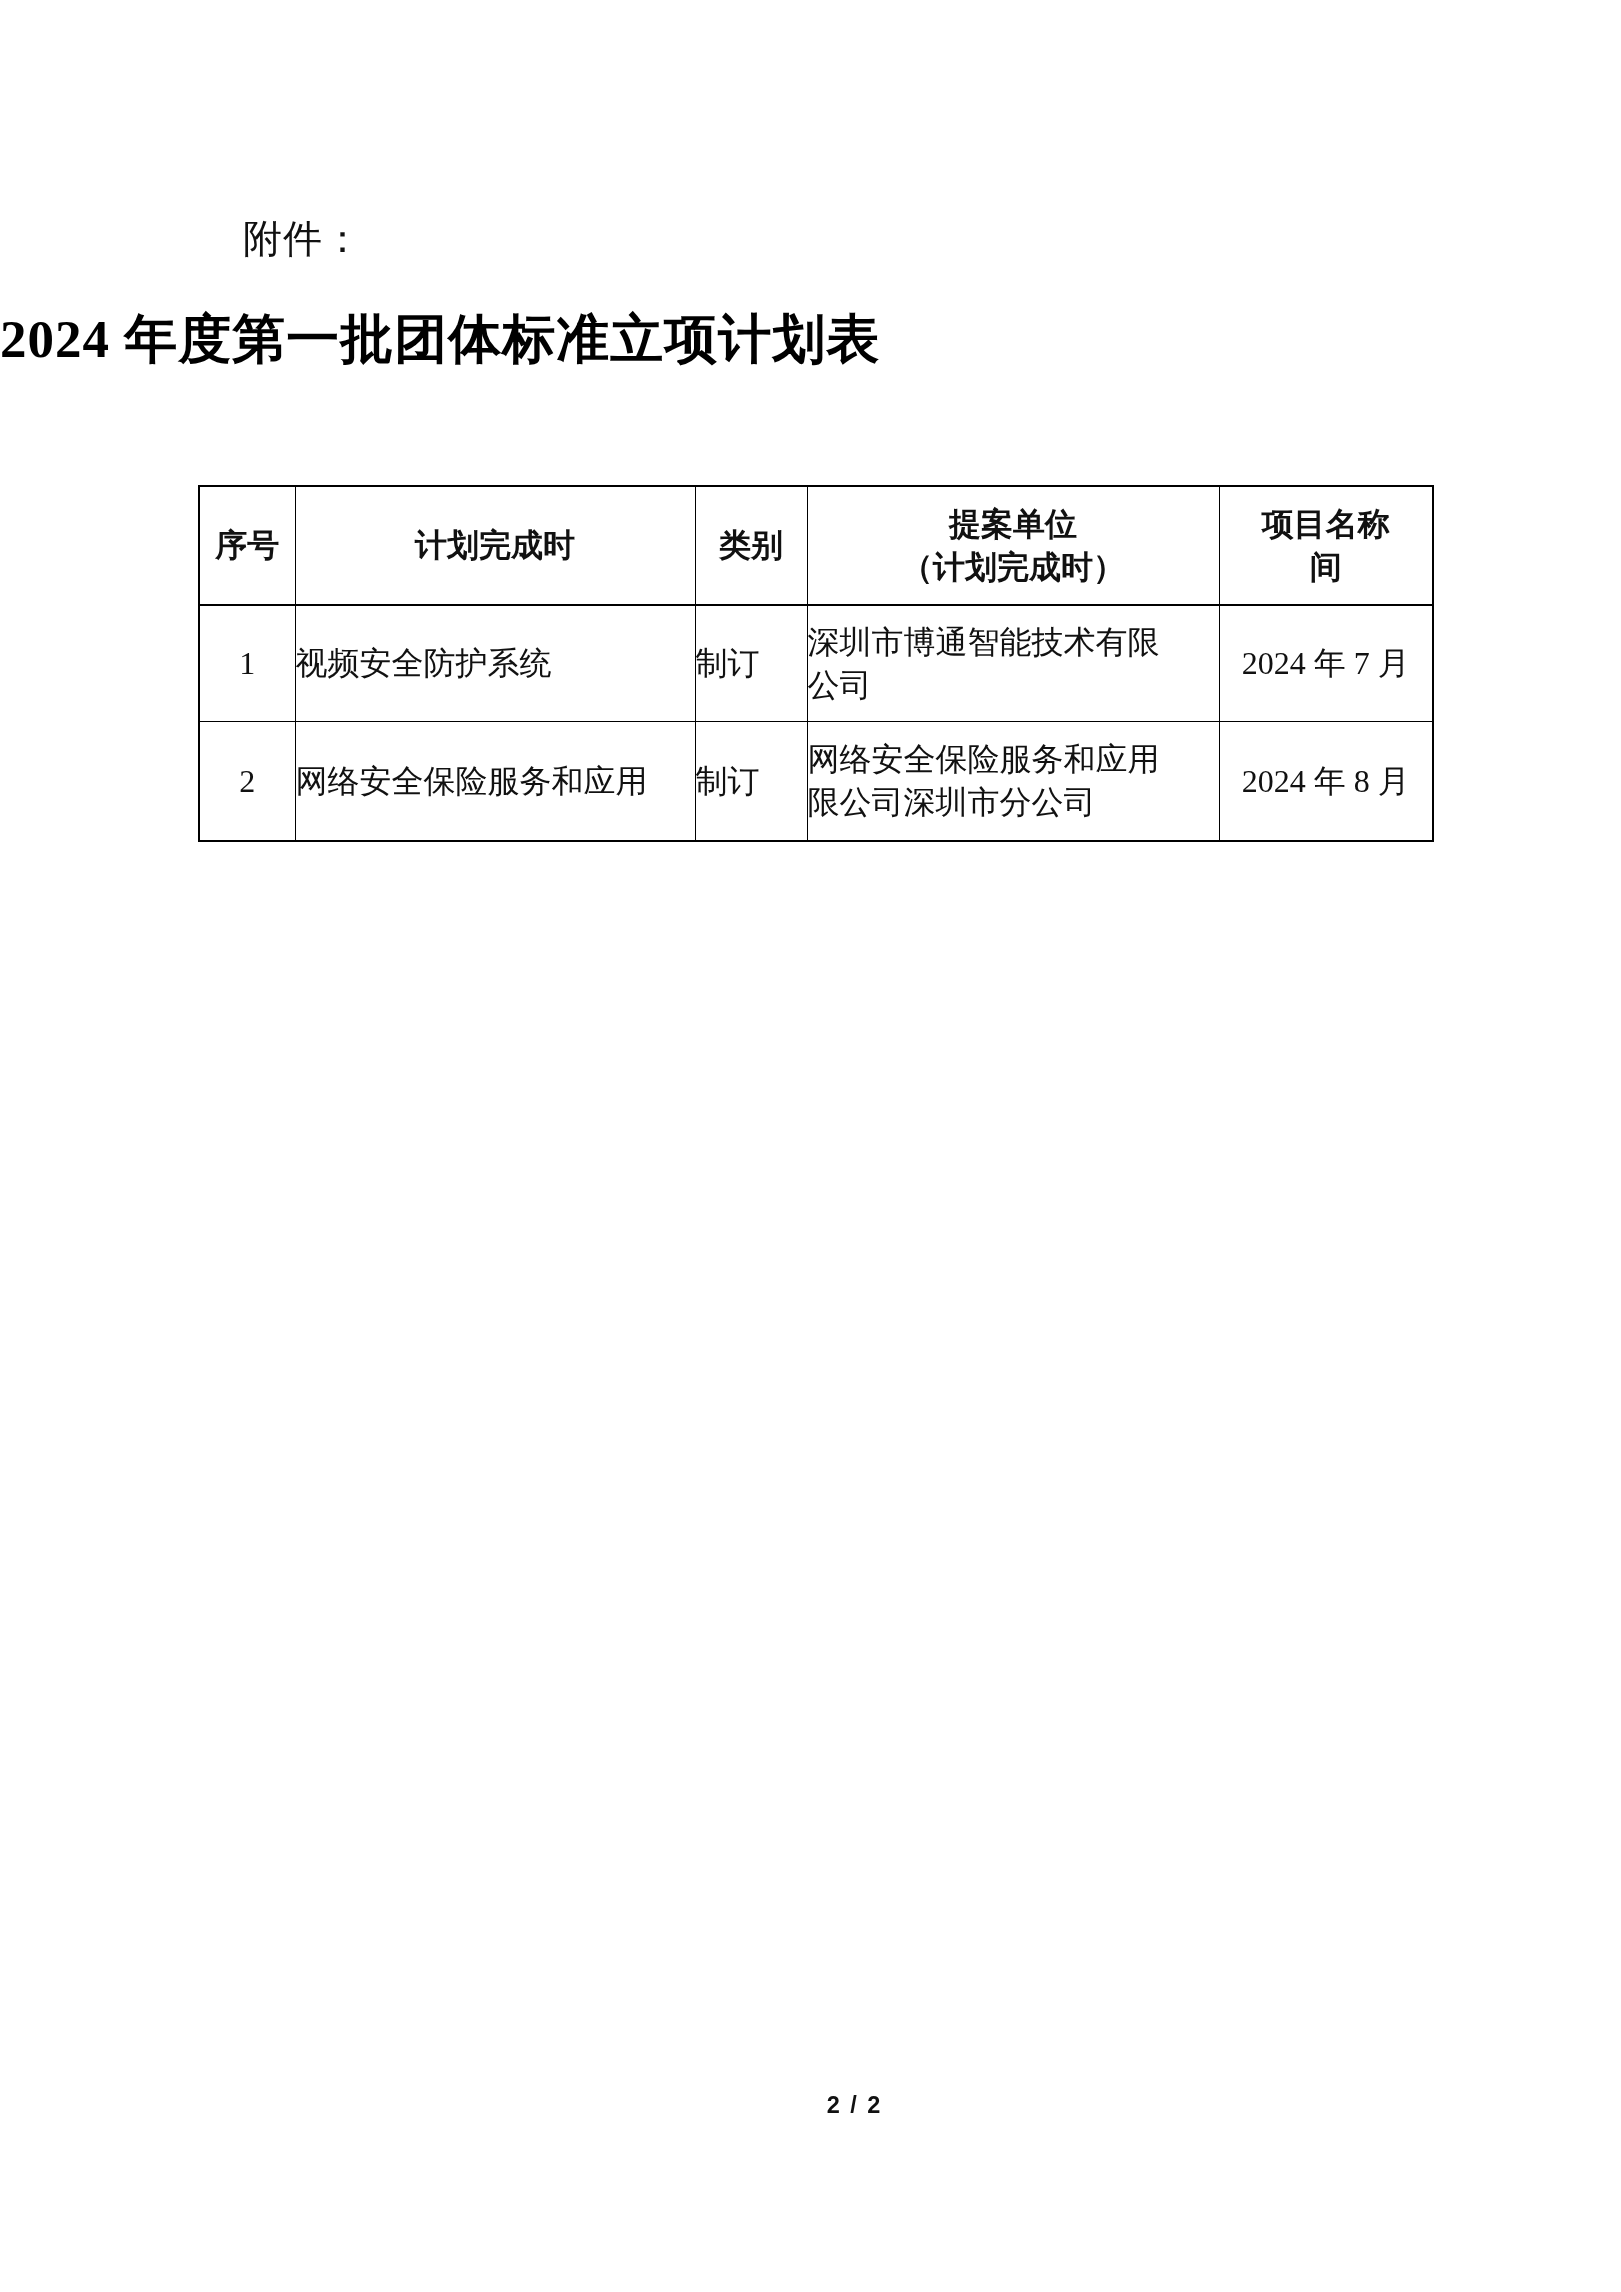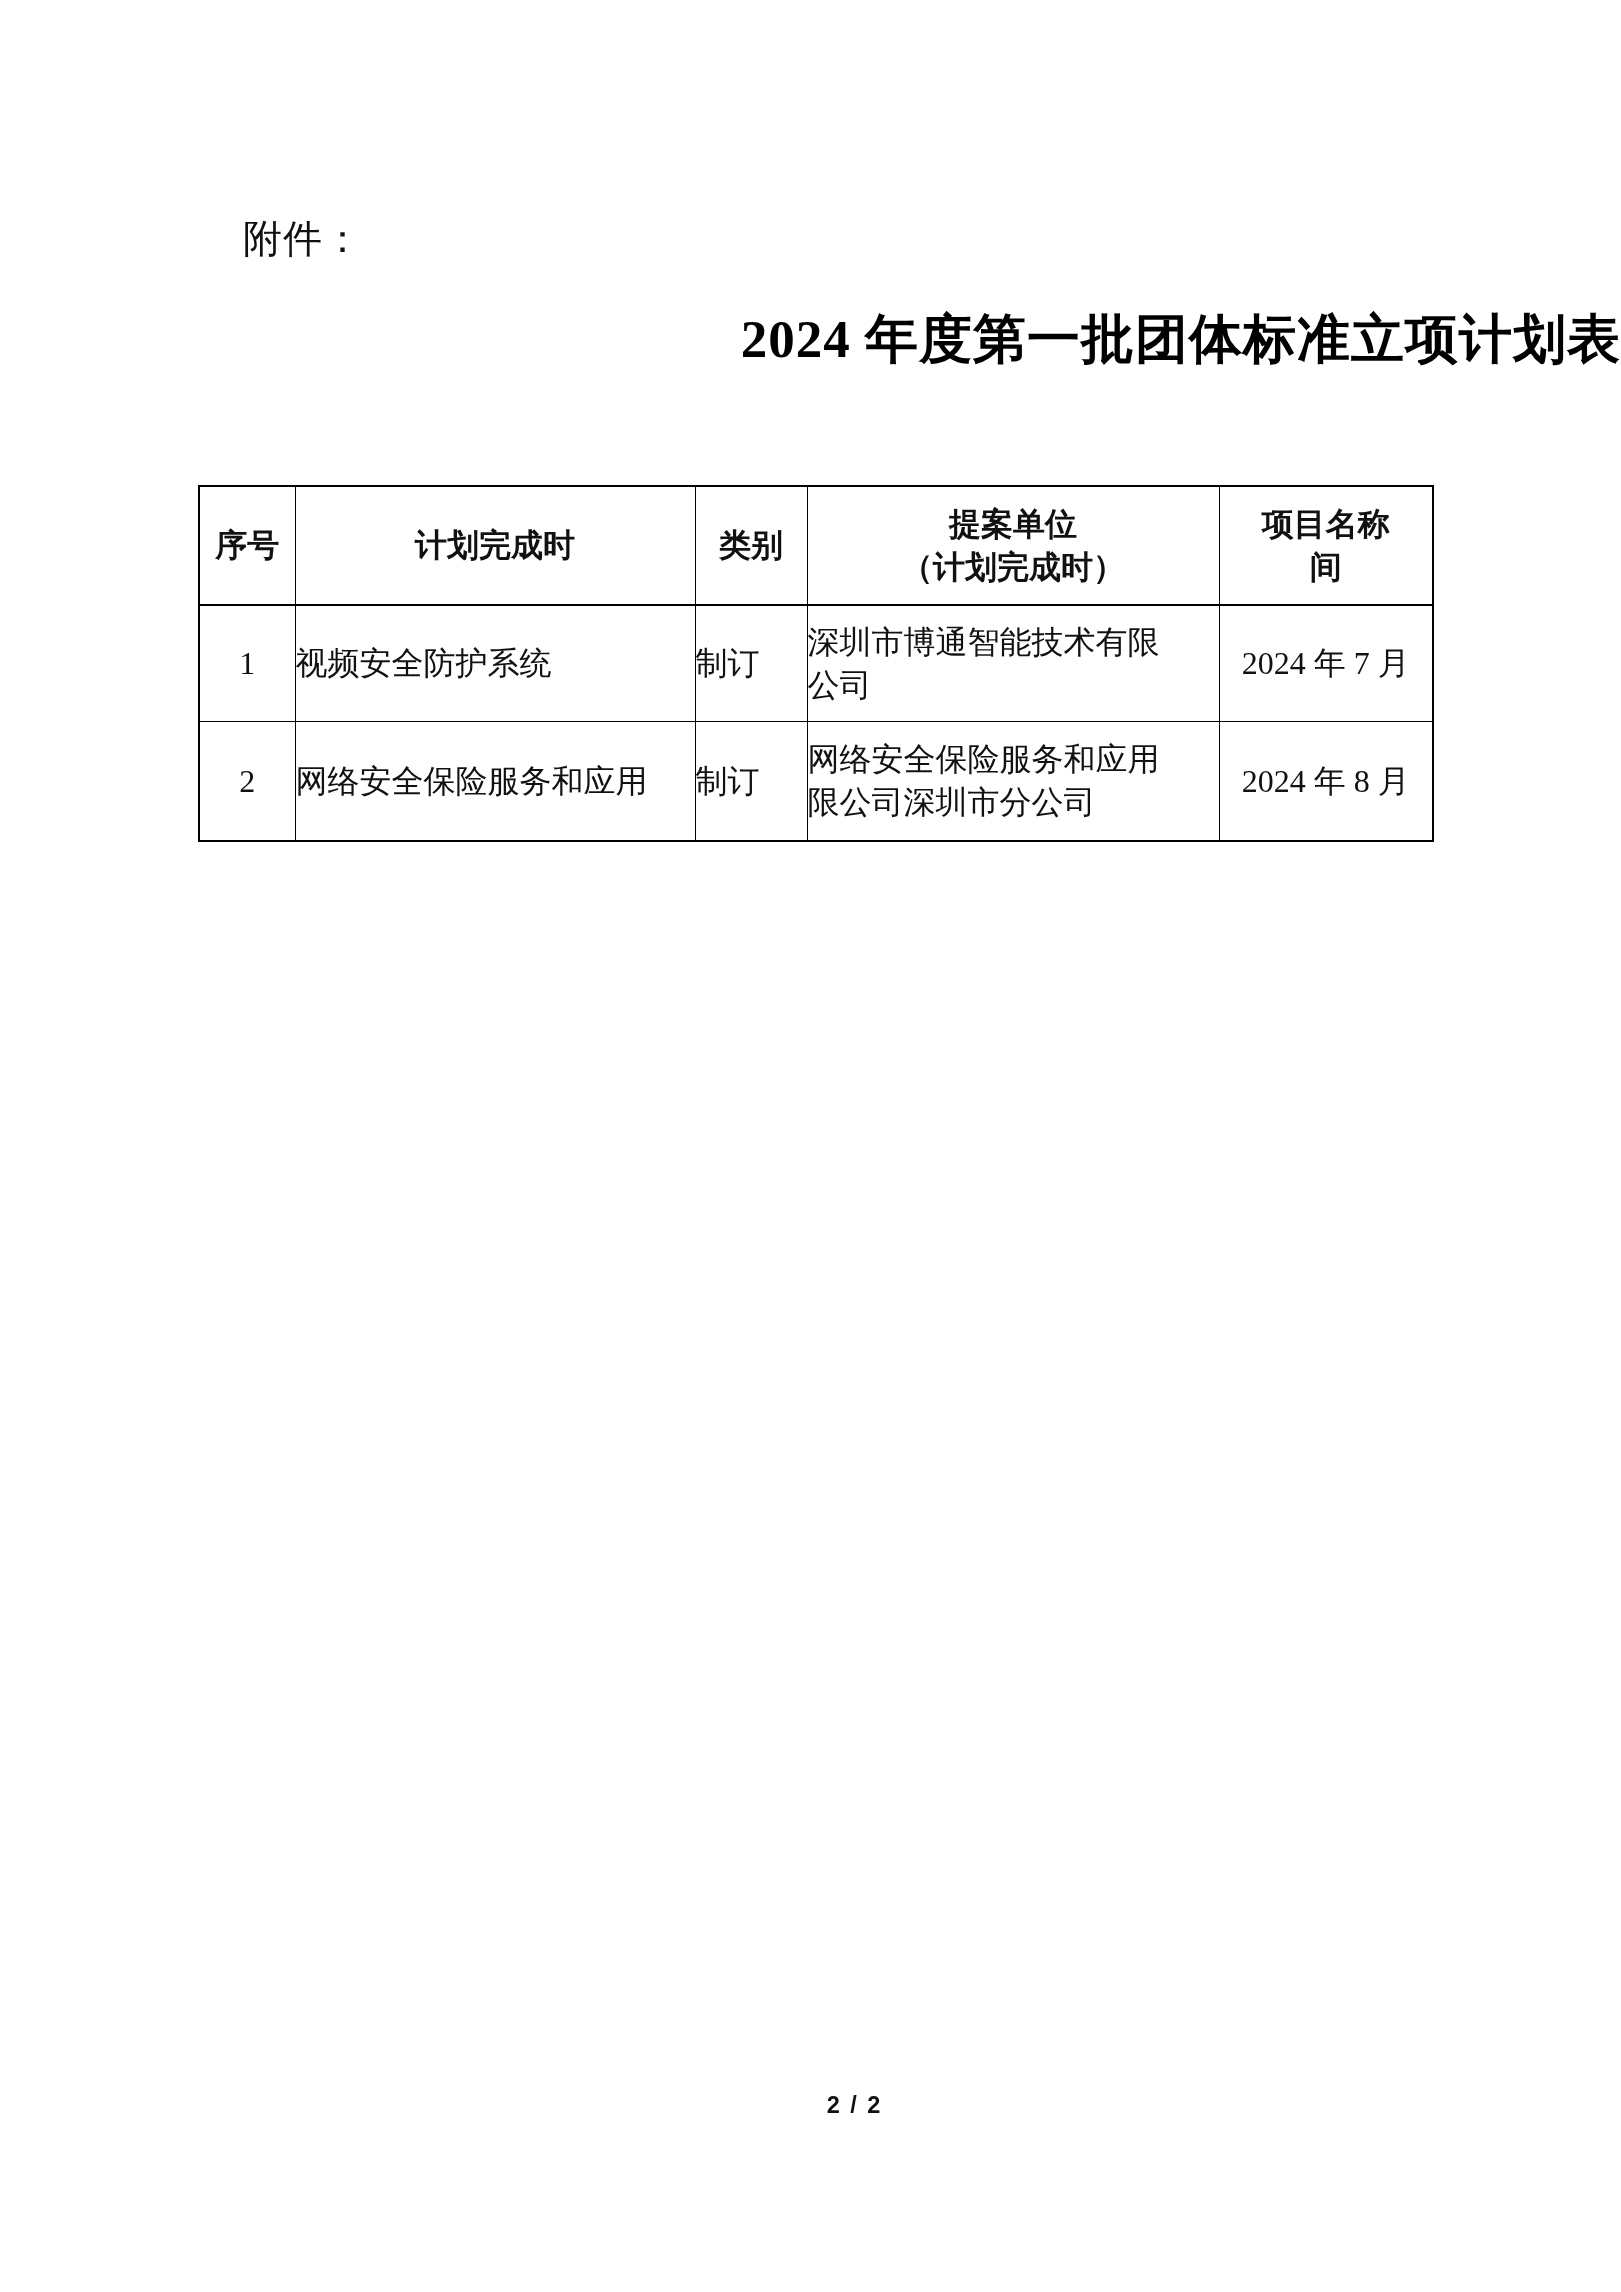--- a/index.html
+++ b/index.html
@@ -23,21 +23,21 @@
     font-size: 39px;
     line-height: 47px;
     color: #111;
     letter-spacing: 1px;
   }
   .doc-title {
     position: absolute;
     left: 0;
     top: 308px;
     width: 100%;
-    text-align: right;
+    text-align: left;
     font-family: "Liberation Serif", "DejaVu Serif", serif;
     font-weight: 700;
     font-size: 53px;
     line-height: 63px;
     color: #000;
     letter-spacing: 1px;
   }
   table.plan-table {
     position: absolute;
     left: 198px;

